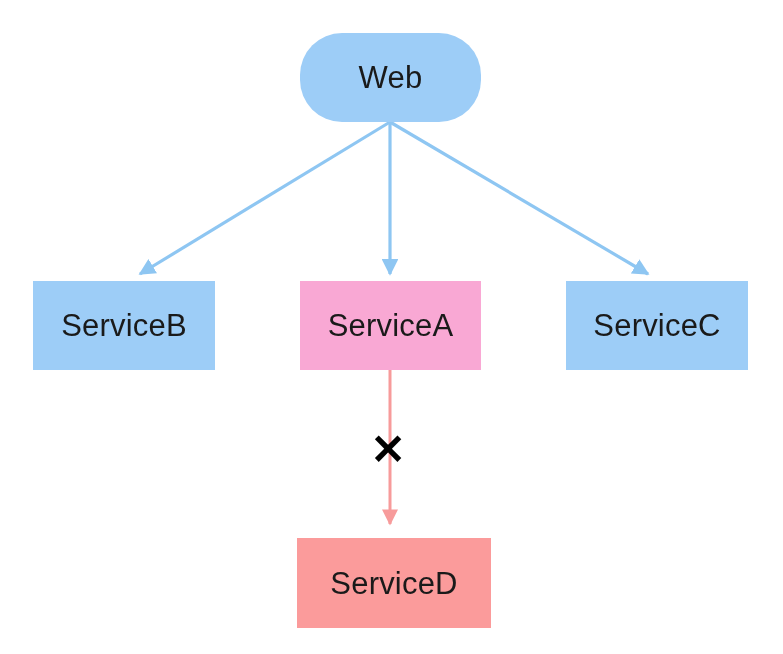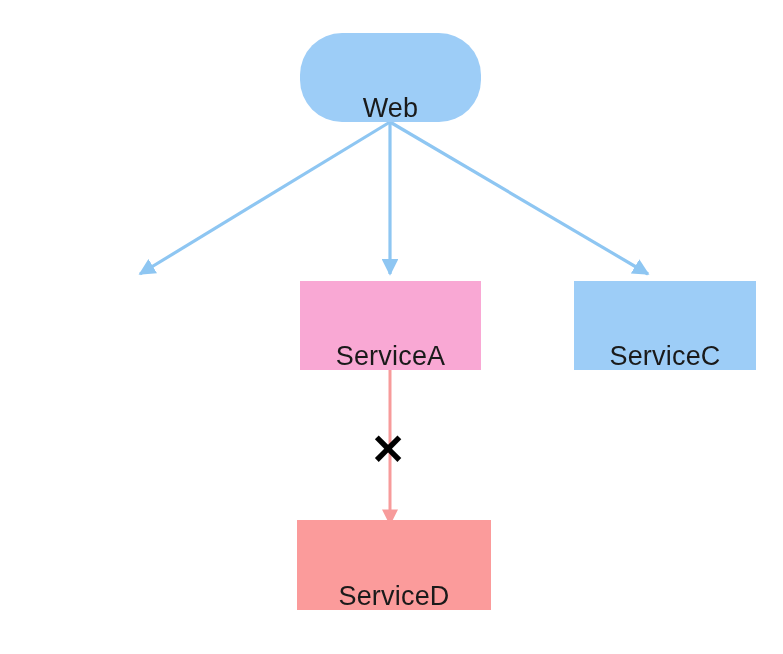--- a/index.html
+++ b/index.html
@@ -22,25 +22,25 @@
   #edge-layer {
     position: absolute;
     left: 0;
     top: 0;
     width: 783px;
     height: 654px;
   }
   .node {
     position: absolute;
     display: flex;
-    align-items: flex-end;
+    align-items: center;
     justify-content: center;
     box-sizing: border-box;
     color: #1a1a1a;
-    font-size: 27px;
+    font-size: 31px;
     font-weight: 400;
     letter-spacing: 0.2px;
     line-height: 1;
     white-space: nowrap;
     user-select: none;
   }
   .node-label {
     pointer-events: none;
   }
   #node-web {
@@ -64,25 +64,24 @@
     width: 181px;
     height: 89px;
     background: #f9a8d4;
   }
   #node-servicec {
     left: 566px;
     top: 281px;
     width: 182px;
     height: 89px;
     background: #9DCDF7;
-    margin-left: 8px;
   }
   #node-serviced {
     left: 297px;
-    top: 520px;
+    top: 538px;
     width: 194px;
     height: 90px;
     background: #FB9B9B;
   }
   #blocked-marker {
     position: absolute;
     left: 362px;
     top: 424px;
     width: 52px;
     height: 52px;
@@ -125,20 +124,23 @@
 
     <g>
       <line x1="390" y1="370" x2="390" y2="524" stroke="#F79B9B" stroke-width="3" marker-end="url(#arrow-pink)"></line>
     </g>
   </svg>
 
   <div class="node" id="node-web">
     <span class="node-label">Web</span>
   </div>
 
+  <div class="node" id="node-serviceb">
+    <span class="node-label">ServiceB</span>
+  </div>
 
   <div class="node" id="node-servicea">
     <span class="node-label">ServiceA</span>
   </div>
 
   <div class="node" id="node-servicec">
     <span class="node-label">ServiceC</span>
   </div>
 
   <div class="node" id="node-serviced">

